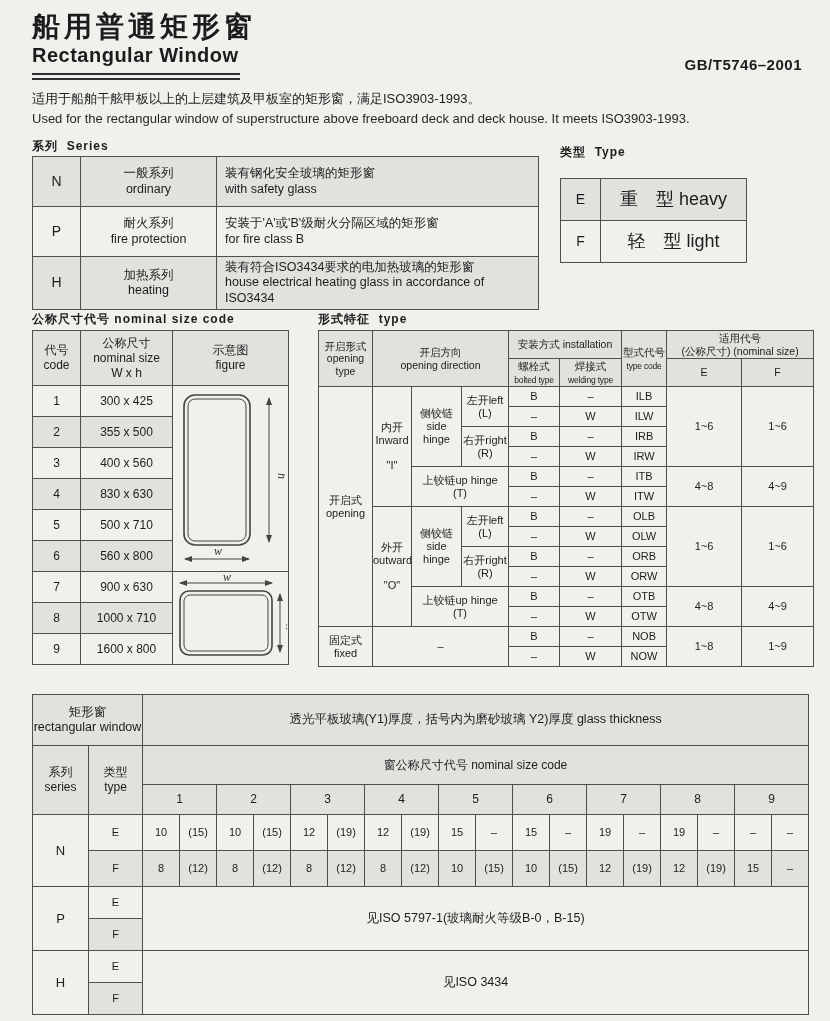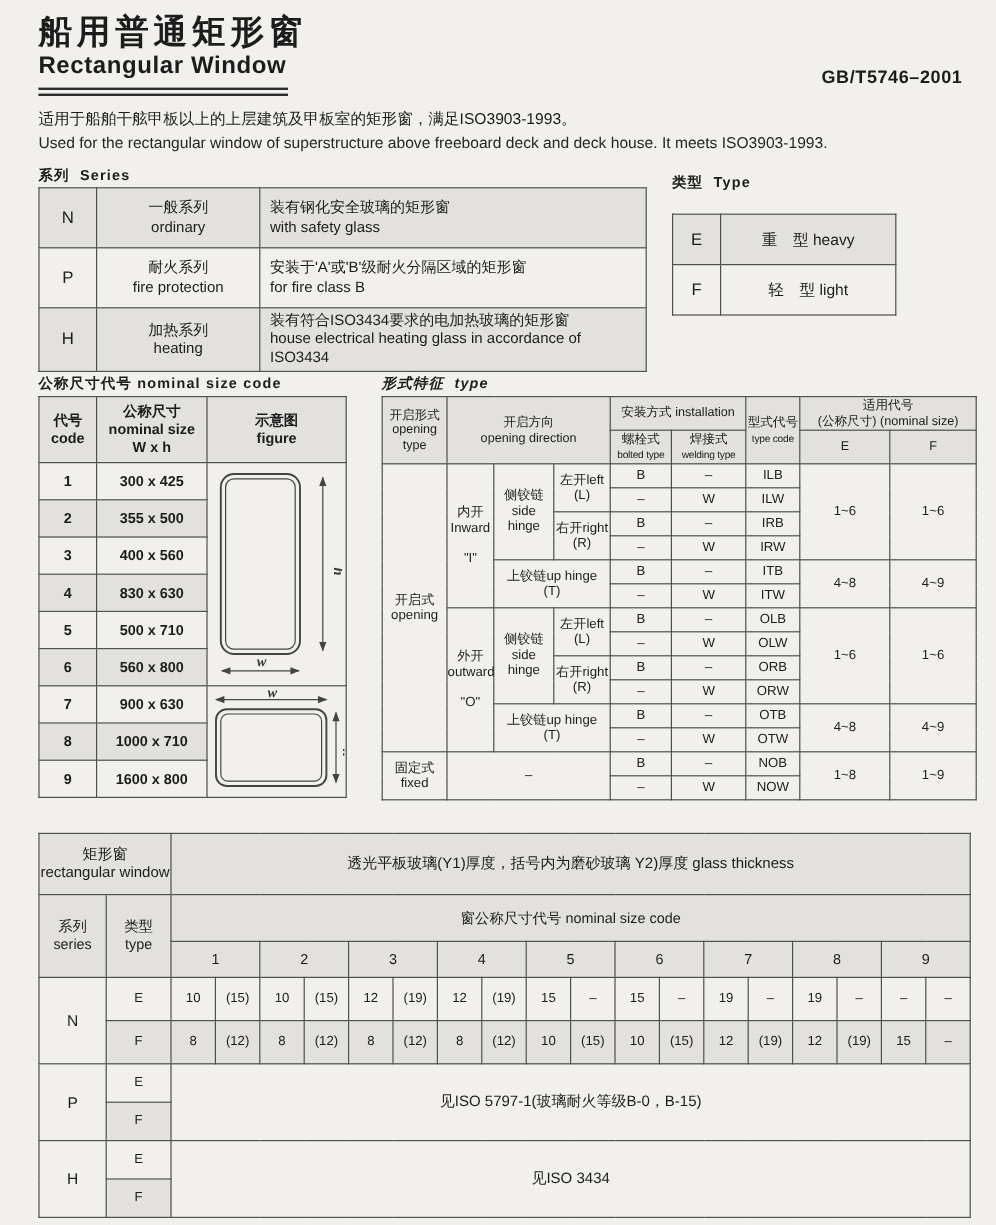--- a/index.html
+++ b/index.html
@@ -17,38 +17,38 @@
   .title-en{left:32px;top:44px;font-size:20px;font-weight:bold;letter-spacing:.5px;}
   .double-rule{left:32px;top:73px;width:208px;height:3px;border-top:2px solid #2e2e2e;border-bottom:2px solid #2e2e2e;}
   .standard-no{right:28px;top:56px;font-size:15px;font-weight:600;letter-spacing:.5px;}
   .intro-zh{left:32px;top:90px;font-size:13px;}
   .intro-en{left:32px;top:111px;font-size:13px;color:#262626;}
   
   .sec-label{font-size:12px;font-weight:bold;letter-spacing:1px;}
   .lbl-series{left:32px;top:138px;}
   .lbl-type{left:560px;top:144px;}
   .lbl-size{left:32px;top:311px;}
-  .lbl-feature{left:318px;top:311px;font-style:italic;}
+  .lbl-feature{left:318px;top:311px;}
   
   table{border-collapse:collapse;table-layout:fixed;}
   td{border:1px solid #4f4f4f;text-align:center;vertical-align:middle;padding:0;line-height:1.22;}
   table{border:1.5px solid #3c3c3c;}
   .sh{background:#e2e1de;}
   .hd{background:#e2e1de;}
   
   .series-table{left:32px;top:156px;width:506px;}
   .series-table td{font-size:12.5px;height:43px;}
   .series-table .c-code{font-size:14px;}
   .series-table .c-desc{text-align:left;padding:3px 8px;}
   
   .type-table{left:560px;top:178px;width:186px;}
-  .type-table td{height:41px;font-size:13px;}
+  .type-table td{height:41px;font-size:18px;}
   .type-table .c-code{font-size:14px;}
   
-  .size-table{left:32px;top:330px;width:256px;font-weight:bold;}
+  .size-table{left:32px;top:330px;width:256px;}
   .size-table td{font-size:12px;}
   .size-table .hrow td{height:54px;font-size:12px;line-height:1.25;}
   .size-table .drow td{height:30px;}
   .size-table .figcell{background:transparent;}
   
   .feature-table{left:318px;top:330px;width:495px;}
   .feature-table td{font-size:11px;line-height:1.18;}
   .feature-table .h1 td,.feature-table .h2 td{font-size:10.5px;}
   .feature-table .small{font-size:8.5px;letter-spacing:-.2px;}
   .feature-table .drow td{height:19px;}

